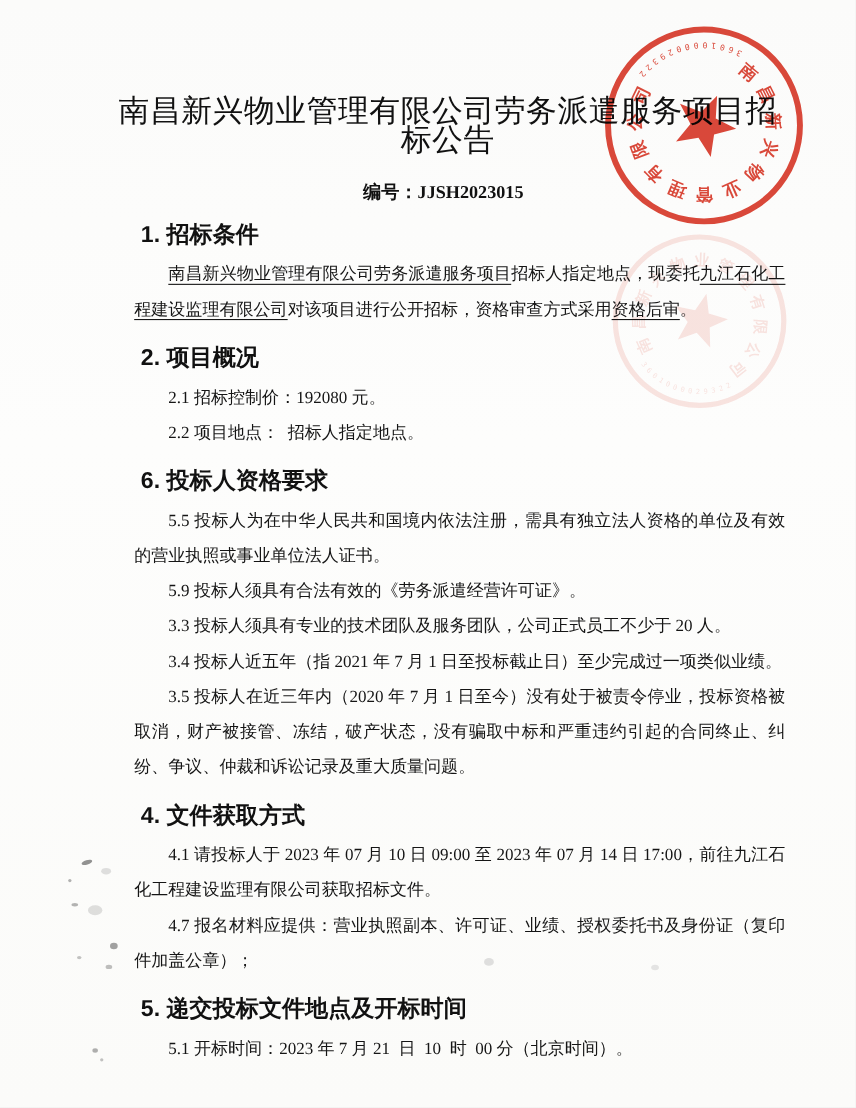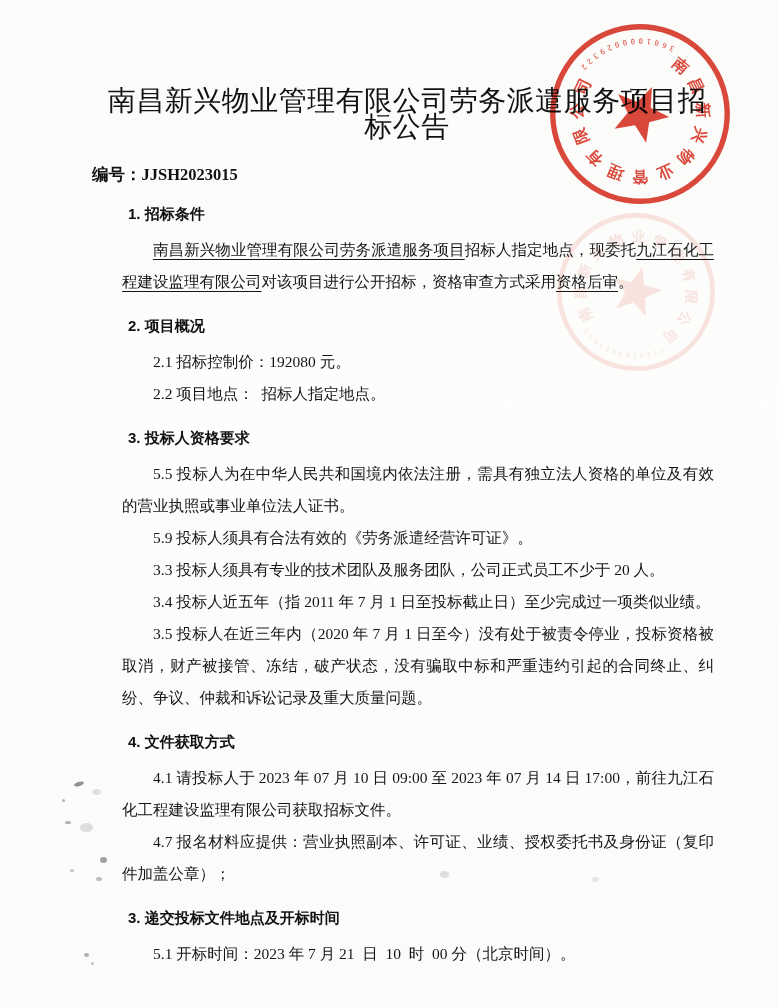--- a/index.html
+++ b/index.html
@@ -16,26 +16,27 @@
   }
   .doc-title{
     margin:88px 0 0 -22px;
     text-align:center;
     font-family:"Liberation Sans","DejaVu Sans",sans-serif;
     font-weight:400;font-size:28px;line-height:26px;
     letter-spacing:0.5px;color:#111;
   }
   .doc-number{
     margin:24px 0 0 -30px;
+    text-align:center;
     font-weight:700;font-size:16.5px;line-height:22px;color:#111;
   }
   .sec-heading{
     margin:16px 0 8px 6px;
     font-family:"Liberation Sans","DejaVu Sans",sans-serif;
-    font-weight:700;font-size:15px;line-height:24px;color:#111;
+    font-weight:700;font-size:21px;line-height:24px;color:#111;
   }
   .para,.item{
     margin:6px 0 0 0;
     font-size:15.5px;line-height:32px;
     text-align:justify;
     text-indent:2em;
     white-space:pre-wrap;
     color:#151515;
   }
   .item{margin:0;}
@@ -72,36 +73,36 @@
 
     <div class="sec-heading">1. 招标条件</div>
     <p class="para"><span class="u">南昌新兴物业管理有限公司劳务派遣服务项目</span><span>招标人指定地点，现委托</span><span class="u">九江石化工程建设监理有限公司</span><span>对该项目进行公开招标，资格审查方式采用</span><span class="u">资格后审</span><span>。</span></p>
 
     <div class="sec-heading">2. 项目概况</div>
     <div class="items-block">
       <p class="item">2.1 招标控制价：192080 元。</p>
       <p class="item">2.2 项目地点：  招标人指定地点。</p>
     </div>
 
-    <div class="sec-heading">3. 投标人资格要求</div>
+    <div class="sec-heading">6. 投标人资格要求</div>
     <div class="items-block">
       <p class="item">5.5 投标人为在中华人民共和国境内依法注册，需具有独立法人资格的单位及有效的营业执照或事业单位法人证书。</p>
       <p class="item">5.9 投标人须具有合法有效的《劳务派遣经营许可证》。</p>
       <p class="item">3.3 投标人须具有专业的技术团队及服务团队，公司正式员工不少于 20 人。</p>
-      <p class="item">3.4 投标人近五年（指 2011 年 7 月 1 日至投标截止日）至少完成过一项类似业绩。</p>
+      <p class="item">3.4 投标人近五年（指 2021 年 7 月 1 日至投标截止日）至少完成过一项类似业绩。</p>
       <p class="item">3.5 投标人在近三年内（2020 年 7 月 1 日至今）没有处于被责令停业，投标资格被取消，财产被接管、冻结，破产状态，没有骗取中标和严重违约引起的合同终止、纠纷、争议、仲裁和诉讼记录及重大质量问题。</p>
     </div>
 
     <div class="sec-heading">4. 文件获取方式</div>
     <div class="items-block">
       <p class="item">4.1 请投标人于 2023 年 07 月 10 日 09:00 至 2023 年 07 月 14 日 17:00，前往九江石化工程建设监理有限公司获取招标文件。</p>
       <p class="item">4.7 报名材料应提供：营业执照副本、许可证、业绩、授权委托书及身份证（复印件加盖公章）；</p>
     </div>
 
-    <div class="sec-heading">3. 递交投标文件地点及开标时间</div>
+    <div class="sec-heading">5. 递交投标文件地点及开标时间</div>
     <div class="items-block">
       <p class="item">5.1 开标时间：2023 年 7 月 21  日  10  时  00 分（北京时间）。</p>
     </div>
 
   </div>
 
   <svg class="seal seal-main" id="seal-main" viewBox="0 0 200 200">
       <circle cx="100" cy="100" r="89" fill="none" stroke="#d8301f" stroke-width="5.5"></circle>
       <polygon points="100,70 107.4,89.8 128.5,90.7 112,103.9 117.6,124.3 100,112.6 82.4,124.3 88,103.9 71.5,90.7 92.6,89.8" fill="#d8301f"></polygon>
       <text transform="rotate(-128,100,100) translate(100,41)" text-anchor="middle" fill="#d8301f" font-size="16" font-weight="bold" font-family="&quot;Liberation Sans&quot;,&quot;DejaVu Sans&quot;,sans-serif">南</text>

